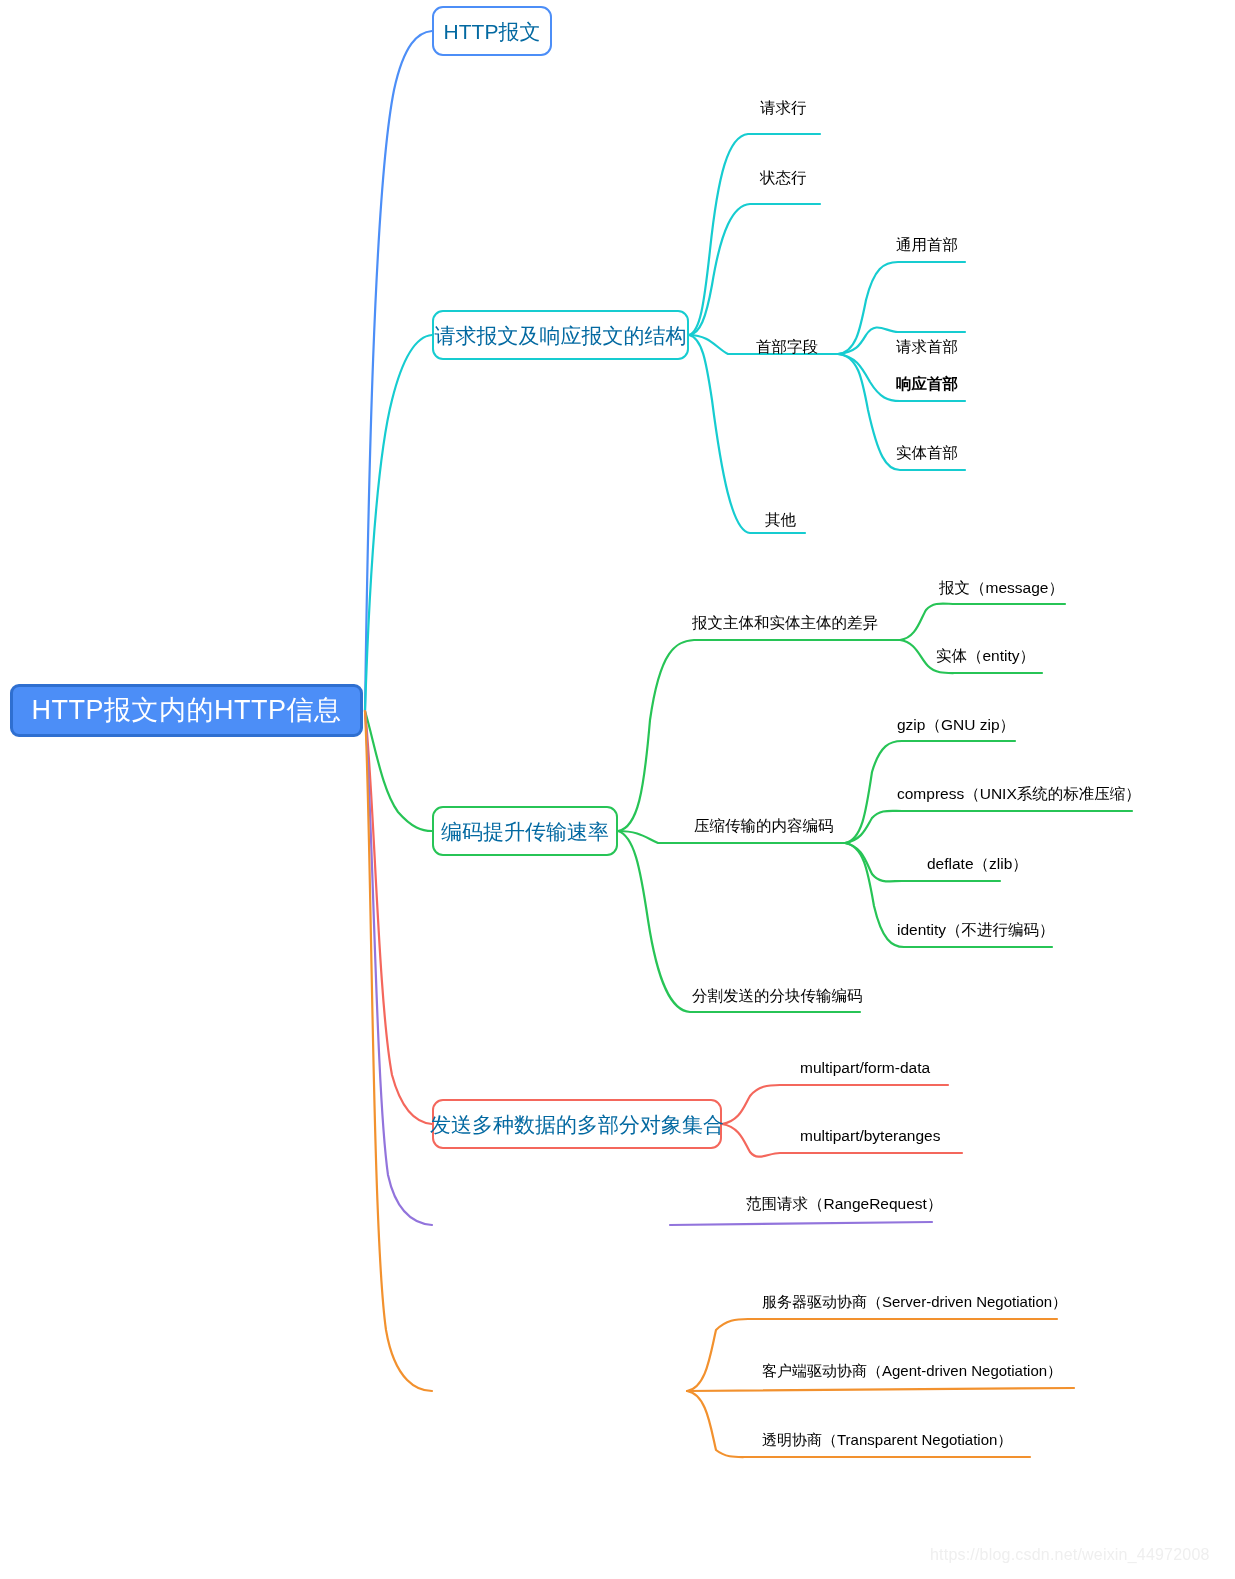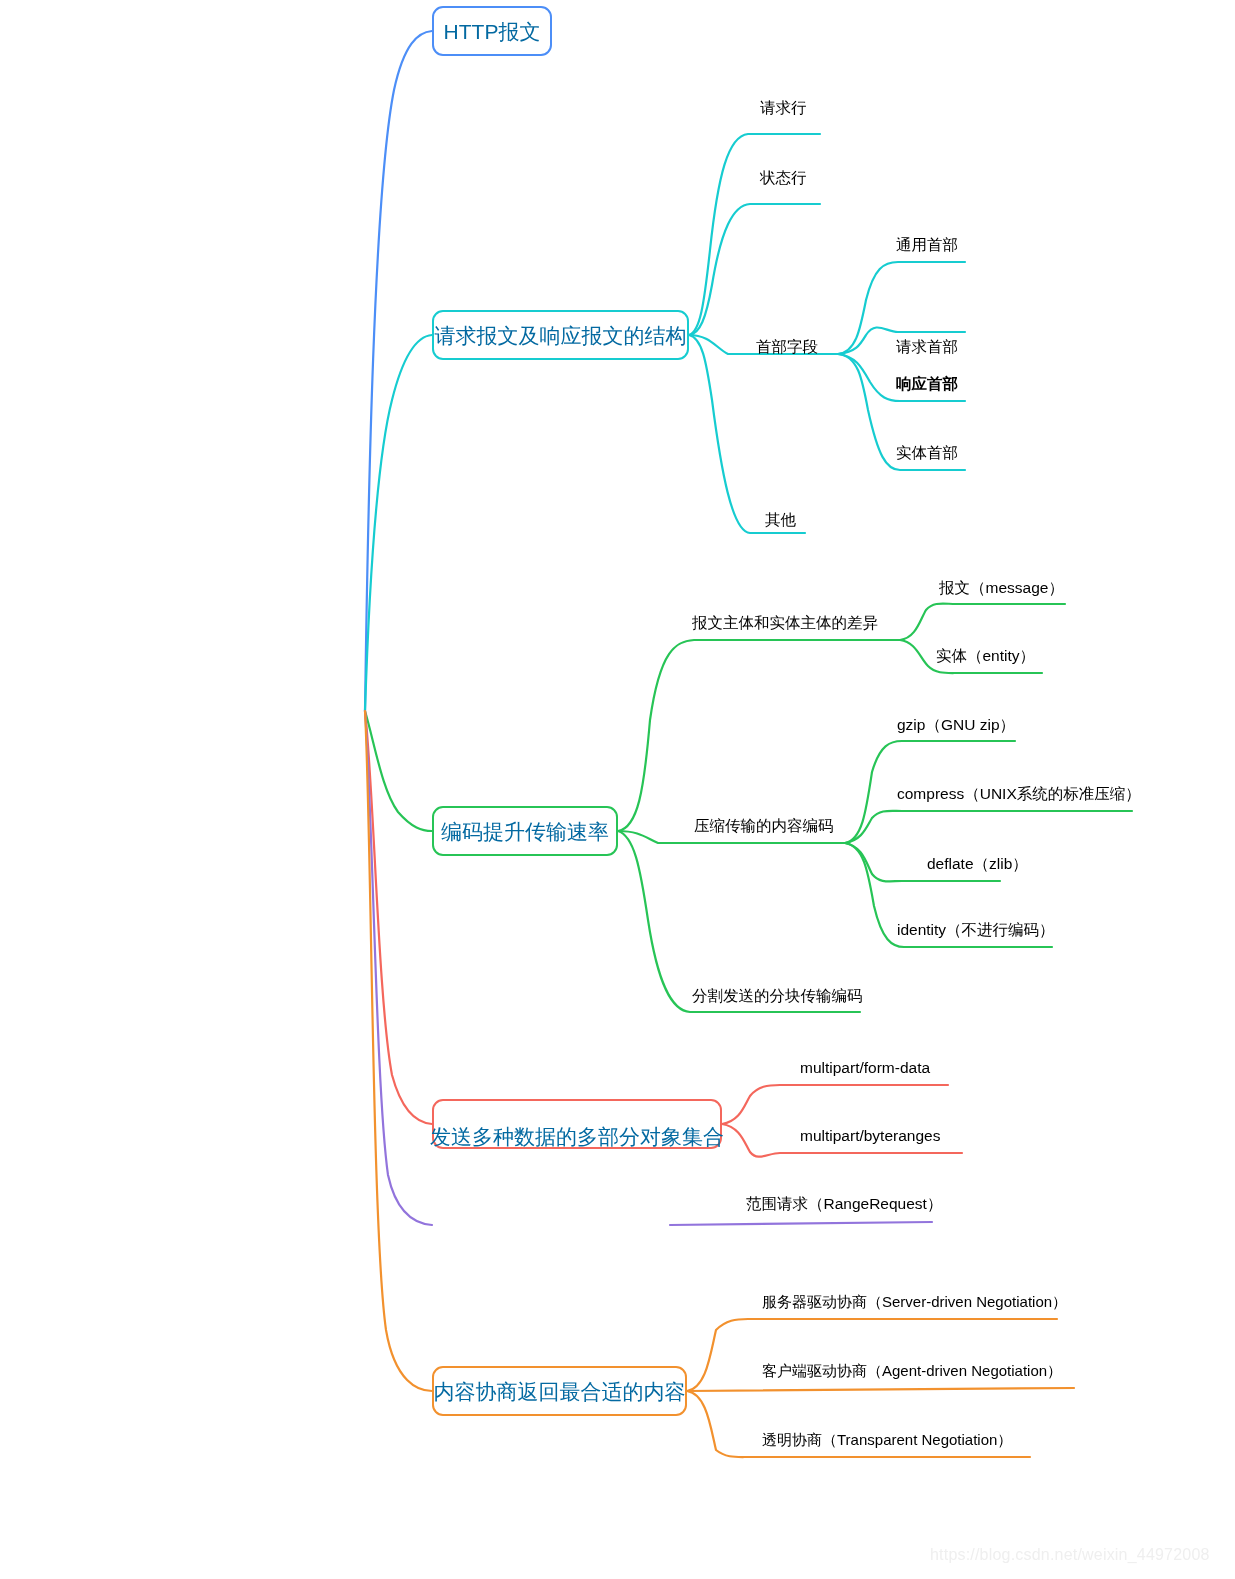--- a/index.html
+++ b/index.html
@@ -115,41 +115,41 @@
       <path d="M722,1124 C740,1127 744,1142 750,1152 C758,1162 768,1153 780,1153 L962,1153" stroke="#f4675c"></path>
 
       <path d="M670,1225 L932,1222" stroke="#9274dc"></path>
 
       <path d="M687,1391 C706,1388 710,1356 716,1330 C726,1320 736,1319 748,1319 L1057,1319" stroke="#f2912e"></path>
       <path d="M687,1391 L1074,1388" stroke="#f2912e"></path>
       <path d="M687,1391 C706,1394 710,1424 716,1450 C726,1458 736,1457 748,1457 L1030,1457" stroke="#f2912e"></path>
     </g>
   </svg>
 
+  <div class="node node-root" style="left:10px; top:684px; width:353px; height:53px;">
+    <span>HTTP报文内的HTTP信息</span>
+  </div>
 
   <div class="node node-l1" style="left:432px; top:6px; width:120px; height:50px; border-color:#4c8ef7;">
     <span>HTTP报文</span>
   </div>
 
   <div class="node node-l1" style="left:432px; top:310px; width:257px; height:50px; border-color:#16ccd0;">
     <span>请求报文及响应报文的结构</span>
   </div>
 
   <div class="node node-l1" style="left:432px; top:806px; width:186px; height:50px; border-color:#27c456;">
     <span>编码提升传输速率</span>
   </div>
 
-  <div class="node node-l1" style="left:432px; top:1099px; width:290px; height:50px; border-color:#f4675c;align-items:flex-end;">
+  <div class="node node-l1" style="left:432px; top:1099px; width:290px; height:50px; border-color:#f4675c;">
     <span>发送多种数据的多部分对象集合</span>
   </div>
 
 
-  <div class="node node-l1" style="left:432px; top:1366px; width:255px; height:50px; border-color:#f2912e;">
-    <span>内容协商返回最合适的内容</span>
-  </div>
 
   <div class="leaf" style="left:760px; top:100px;">请求行</div>
   <div class="leaf" style="left:760px; top:170px;">状态行</div>
   <div class="leaf" style="left:756px; top:339px;">首部字段</div>
   <div class="leaf" style="left:765px; top:512px;">其他</div>
 
   <div class="leaf" style="left:896px; top:237px;">通用首部</div>
   <div class="leaf" style="left:896px; top:307px;margin-top:32px;">请求首部</div>
   <div class="leaf" style="left:896px; top:376px;font-weight:bold;">响应首部</div>
   <div class="leaf" style="left:896px; top:445px;">实体首部</div>

